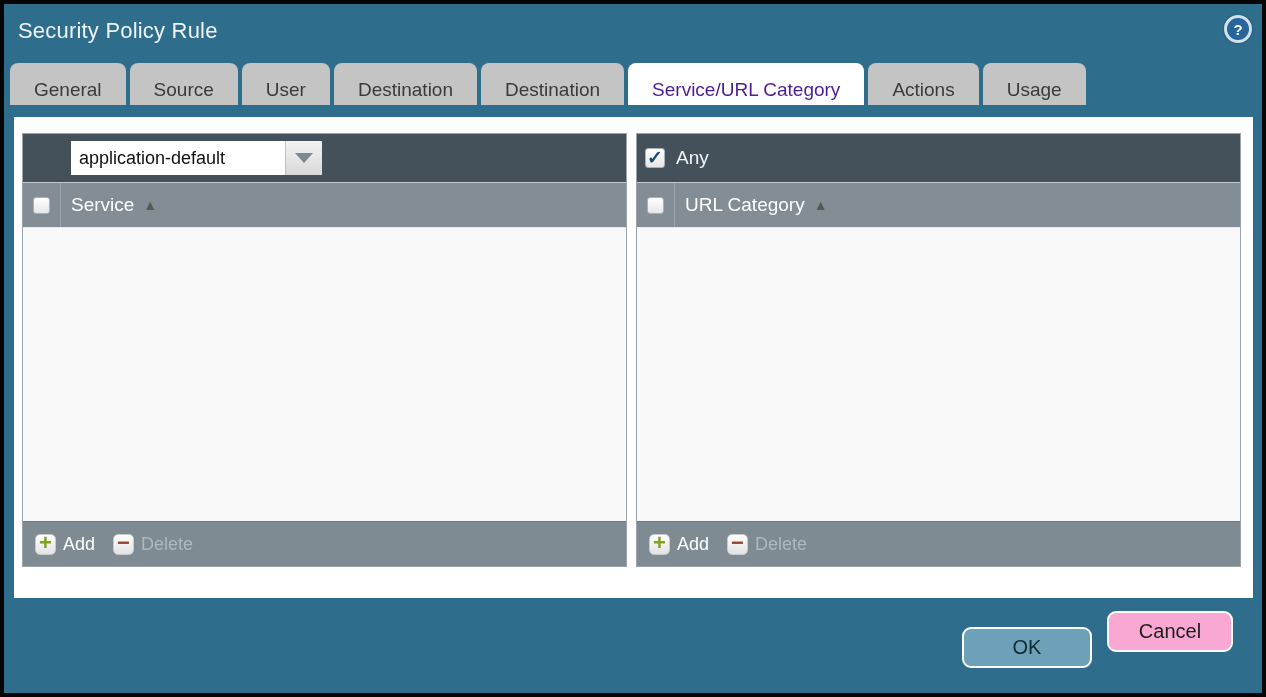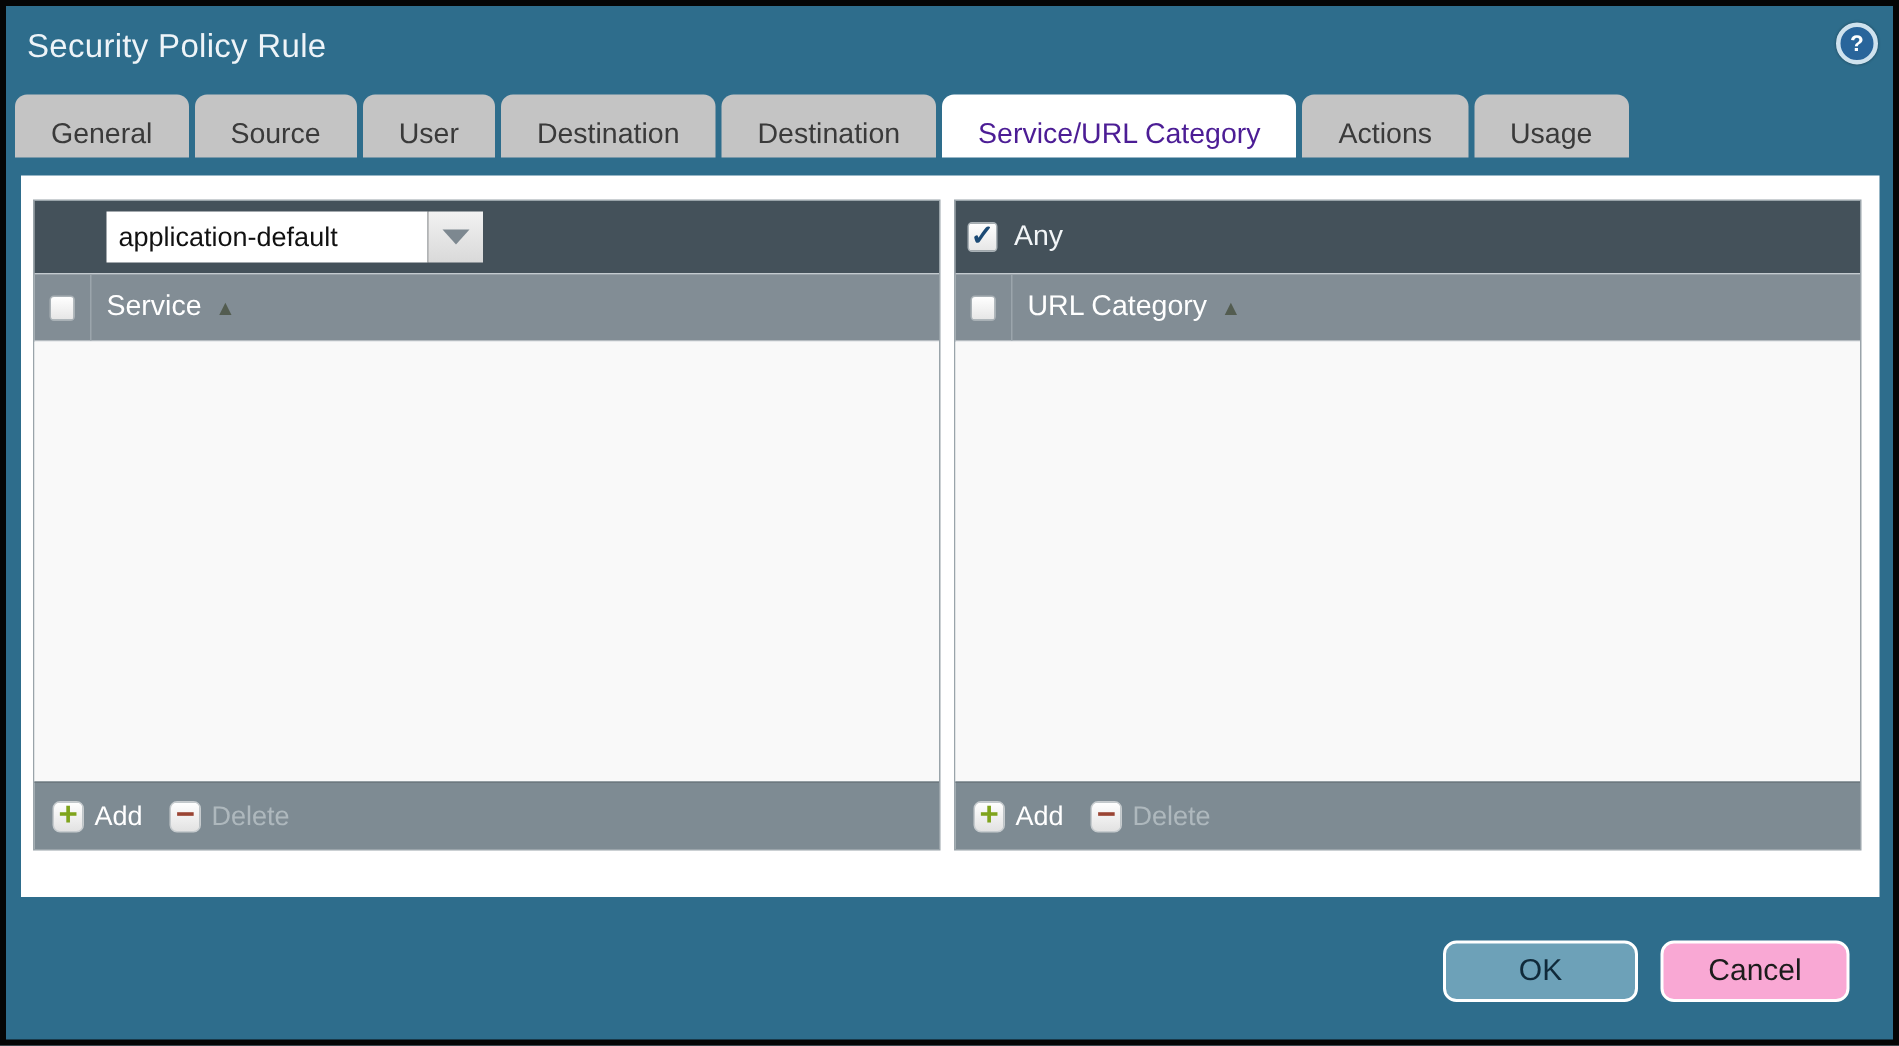--- a/index.html
+++ b/index.html
@@ -99,21 +99,21 @@
   }
   .plus  { color:#7fa41c; font-size:22px; font-weight:900; line-height:1; margin-top:-2px; }
   .minus { color:#9a4433; font-size:22px; font-weight:900; line-height:1; margin-top:-3px; }
   
   .dialog-buttons { position:absolute; right:29px; bottom:25px; display:flex; gap:15px; }
   .btn {
     height:41px; border-radius:9px; border:2px solid #ffffff;
     font-size:20px; display:flex; align-items:center; justify-content:center;
     cursor:pointer;
   }
-  .btn-ok { width:130px; background:#6da1b8; color:#102a3a; }
+  .btn-ok { width:130px; background:#6da1b8; color:#102a3a;margin-top:16px; }
   .btn-cancel { width:126px; background:#f9a8d4; color:#1c1c1c; }
 </style>
 </head>
 <body>
 
 <div class="screen">
 
   <div class="title">Security Policy Rule</div>
   <div class="help">
     <span>?</span>

